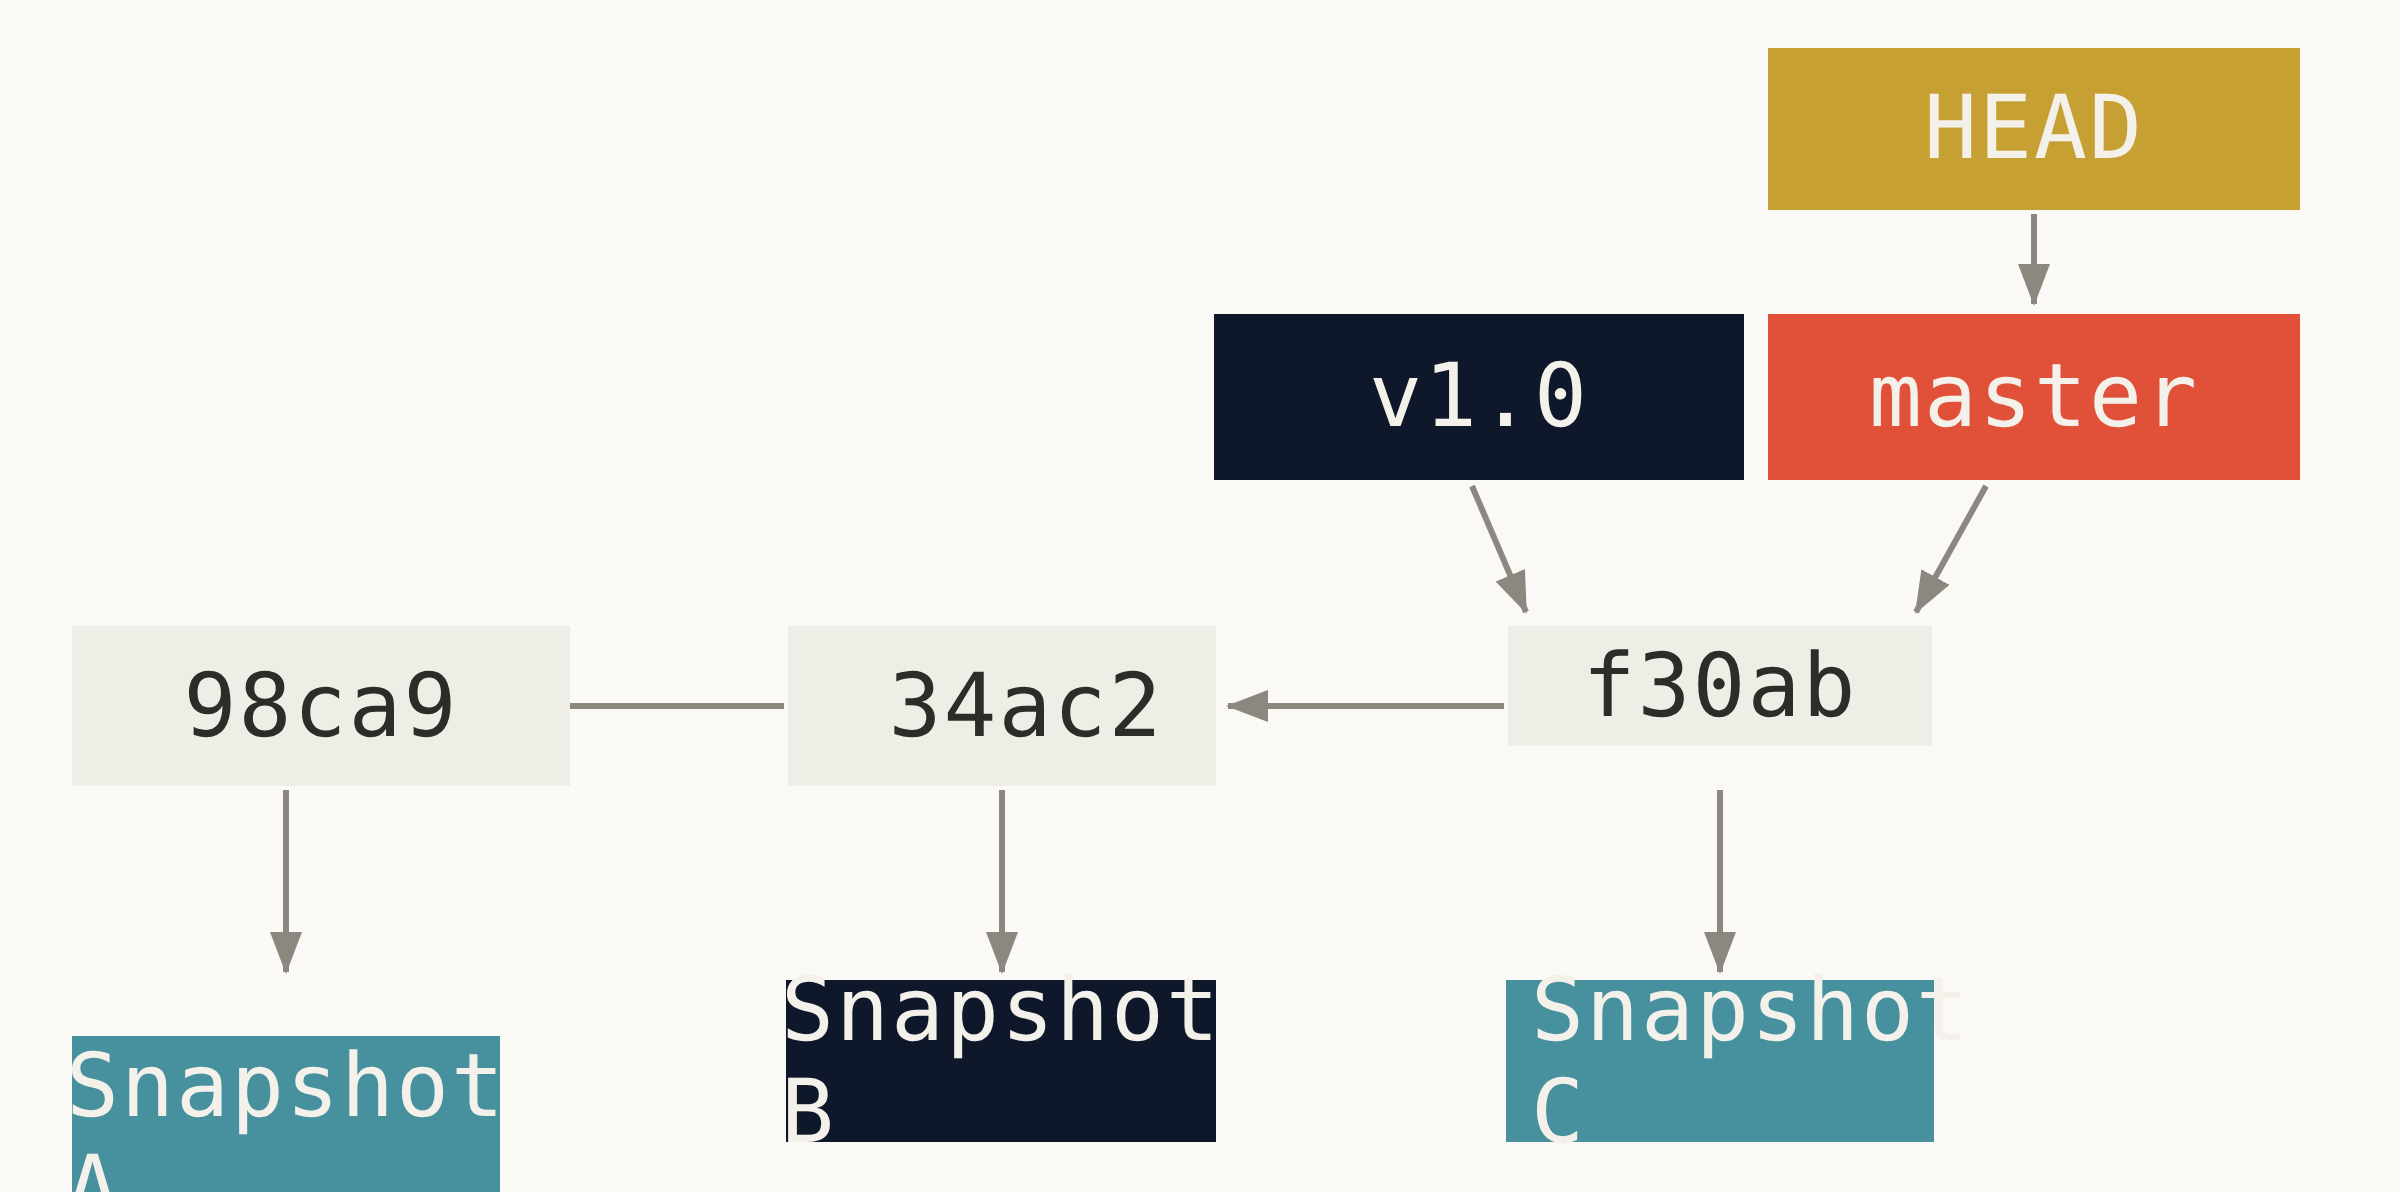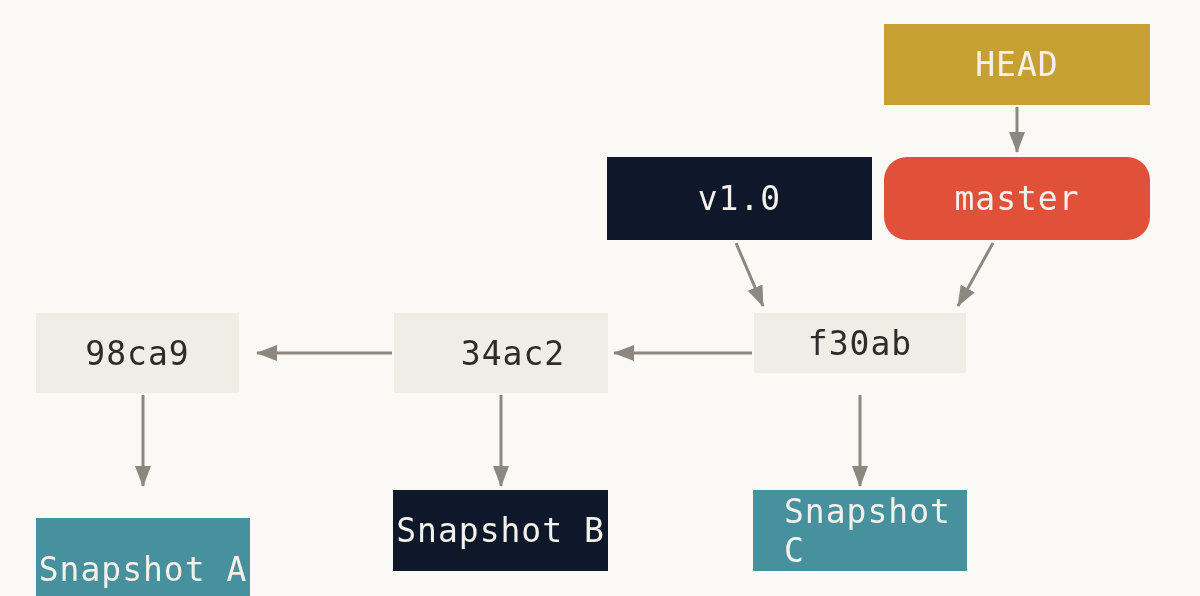--- a/index.html
+++ b/index.html
@@ -22,28 +22,28 @@
   }
   .arrows line {
     stroke-width: 3;
     marker-end: url(#arrowhead);
   }
   .box {
     position: absolute;
     display: flex;
     align-items: center;
     justify-content: center;
-    font-size: 33px;
+    font-size: 44px;
     letter-spacing: 1px;
     box-sizing: border-box;
   }
   .box-head    { left: 884px; top: 24px;  width: 266px; height: 81px; }
   .box-v10     { left: 607px; top: 157px; width: 265px; height: 83px; }
   .box-master  { left: 884px; top: 157px; width: 266px; height: 83px; }
-  .box-98ca9   { left: 36px;  top: 313px; width: 203px; height: 80px; }
+  .box-98ca9   { left: 36px;  top: 313px; width: 249px; height: 80px; }
   .box-34ac2   { left: 394px; top: 313px; width: 214px; height: 80px; padding-left: 24px; }
   .box-f30ab   { left: 754px; top: 313px; width: 212px; height: 60px; }
   .box-snap-a  { left: 36px;  top: 518px; width: 214px; height: 102px; }
   .box-snap-b  { left: 393px; top: 490px; width: 215px; height: 81px; }
   .box-snap-c  { left: 753px; top: 490px; width: 214px; height: 81px; }
 </style>
 </head>
 <body>
 
 <div class="canvas" style="background-color: rgb(250, 249, 246);">
@@ -63,21 +63,21 @@
       <line x1="143" y1="395" x2="143" y2="486"></line>
       <line x1="501" y1="395" x2="501" y2="486"></line>
       <line x1="860" y1="395" x2="860" y2="486"></line>
     </g>
   </svg>
 
   <div class="box box-head" style="background-color: rgb(199, 160, 51); color: rgb(243, 241, 234);">HEAD</div>
 
   <div class="box box-v10" style="background-color: #0f172a; color: rgb(243, 241, 234);">v1.0</div>
 
-  <div class="box box-master" style="background-color: rgb(225, 81, 58); color: rgb(243, 241, 234); border-radius: 23px;">master</div>
+  <div class="box box-master" style="background-color: rgb(225, 81, 58); color: rgb(243, 241, 234);">master</div>
 
   <div class="box box-98ca9" style="background-color: rgb(238, 237, 230); color: rgb(46, 44, 40);">98ca9</div>
 
   <div class="box box-34ac2" style="background-color: rgb(238, 237, 230); color: rgb(46, 44, 40);">34ac2</div>
 
   <div class="box box-f30ab" style="background-color: rgb(238, 237, 230); color: rgb(46, 44, 40);">f30ab</div>
 
   <div class="box box-snap-a" style="background-color: rgb(71, 145, 158); color: rgb(243, 241, 234);">Snapshot A</div>
 
   <div class="box box-snap-b" style="background-color: #0f172a; color: rgb(243, 241, 234);">Snapshot B</div>

